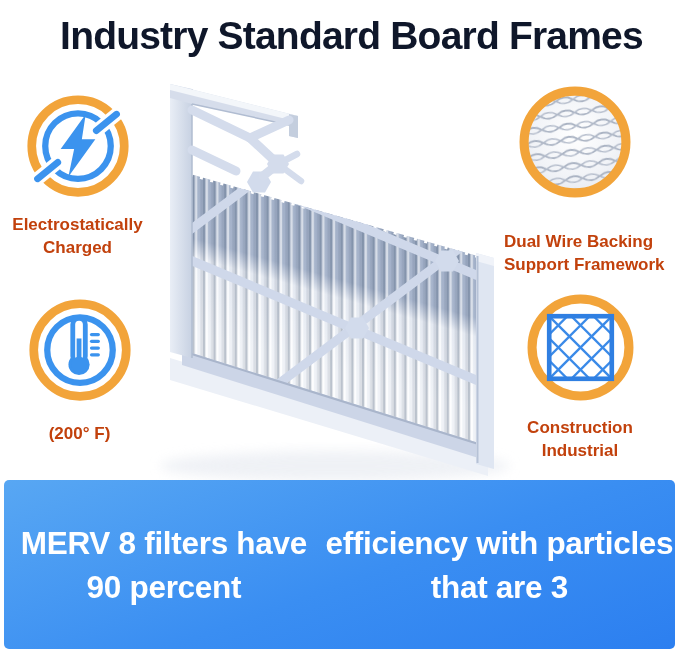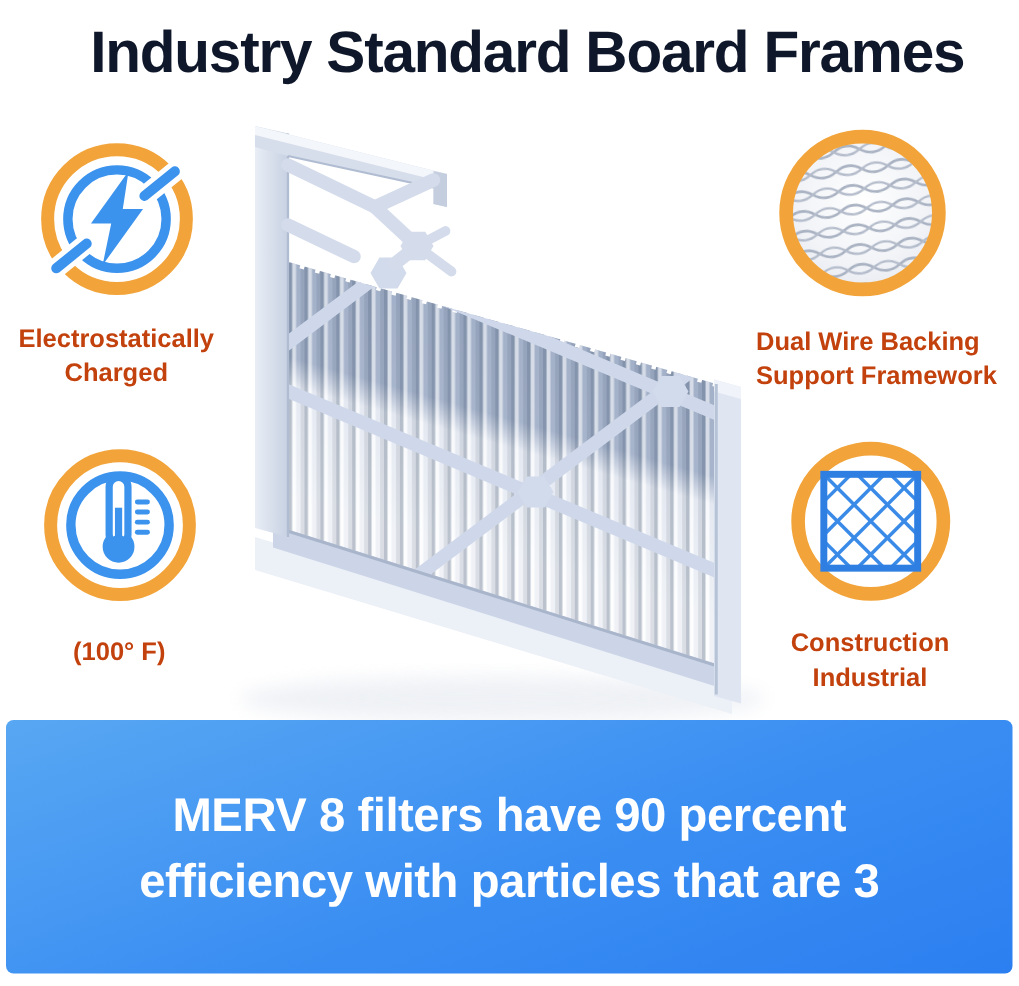--- a/index.html
+++ b/index.html
@@ -18,29 +18,29 @@
   .feature .icon-wrap{display:block;margin:0 auto;}
   .feature .label{
     font-weight:700;color:#c2410c;font-size:17px;line-height:23px;
     white-space:nowrap;
   }
   .f-tl{left:10px;top:94px;width:135px;}
   .f-tr{left:504px;top:86px;width:142px;}
   .f-bl{left:12px;top:298px;width:135px;}
   .f-br{left:510px;top:292px;width:140px;}
   .f-tl .labels{margin-top:9px;}
-  .f-tr .labels{margin-top:13px;}
+  .f-tr .labels{margin-top:28px;}
   .f-bl .labels{margin-top:14px;}
   .f-br .labels{margin-top:9px;}
   .product-illustration{position:absolute;left:150px;top:60px;width:380px;height:420px;}
   .banner{
     position:absolute;left:4px;top:480px;width:671px;height:169px;
     border-radius:5px;
     background:linear-gradient(160deg,#58a7f3 0%,#3a8ef2 55%,#2c7ff0 100%);
-    display:flex;flex-direction:column;justify-content:center;align-items:center;
+    display:flex;flex-direction:row;justify-content:center;align-items:center;
     color:#ffffff;font-weight:700;font-size:31.5px;line-height:44px;
     text-align:center;letter-spacing:-0.3px;
   }
 </style>
 </head>
 <body>
 
 <div class="canvas">
 
   <h1 class="page-title">Industry Standard Board Frames</h1>
@@ -103,21 +103,21 @@
         <circle cx="54" cy="69" r="8" fill="#3B93EE"></circle>
         <g stroke="#3B93EE" stroke-width="3.4" stroke-linecap="round">
           <line x1="67" y1="38" x2="74" y2="38"></line>
           <line x1="67" y1="45" x2="74" y2="45"></line>
           <line x1="67" y1="52" x2="74" y2="52"></line>
           <line x1="67" y1="59" x2="74" y2="59"></line>
         </g>
       </svg>
     </span>
     <div class="labels">
-      <div class="label">(100° F)</div>
+      <div class="label">(200° F)</div>
     </div>
   </div>
 
   <div class="feature f-br">
     <span class="icon-wrap">
       <svg width="111" height="111" viewBox="0 0 110 110">
         <defs>
           <clipPath id="sqClip">
               <rect x="24" y="24" width="62" height="62"></rect>
             </clipPath>

